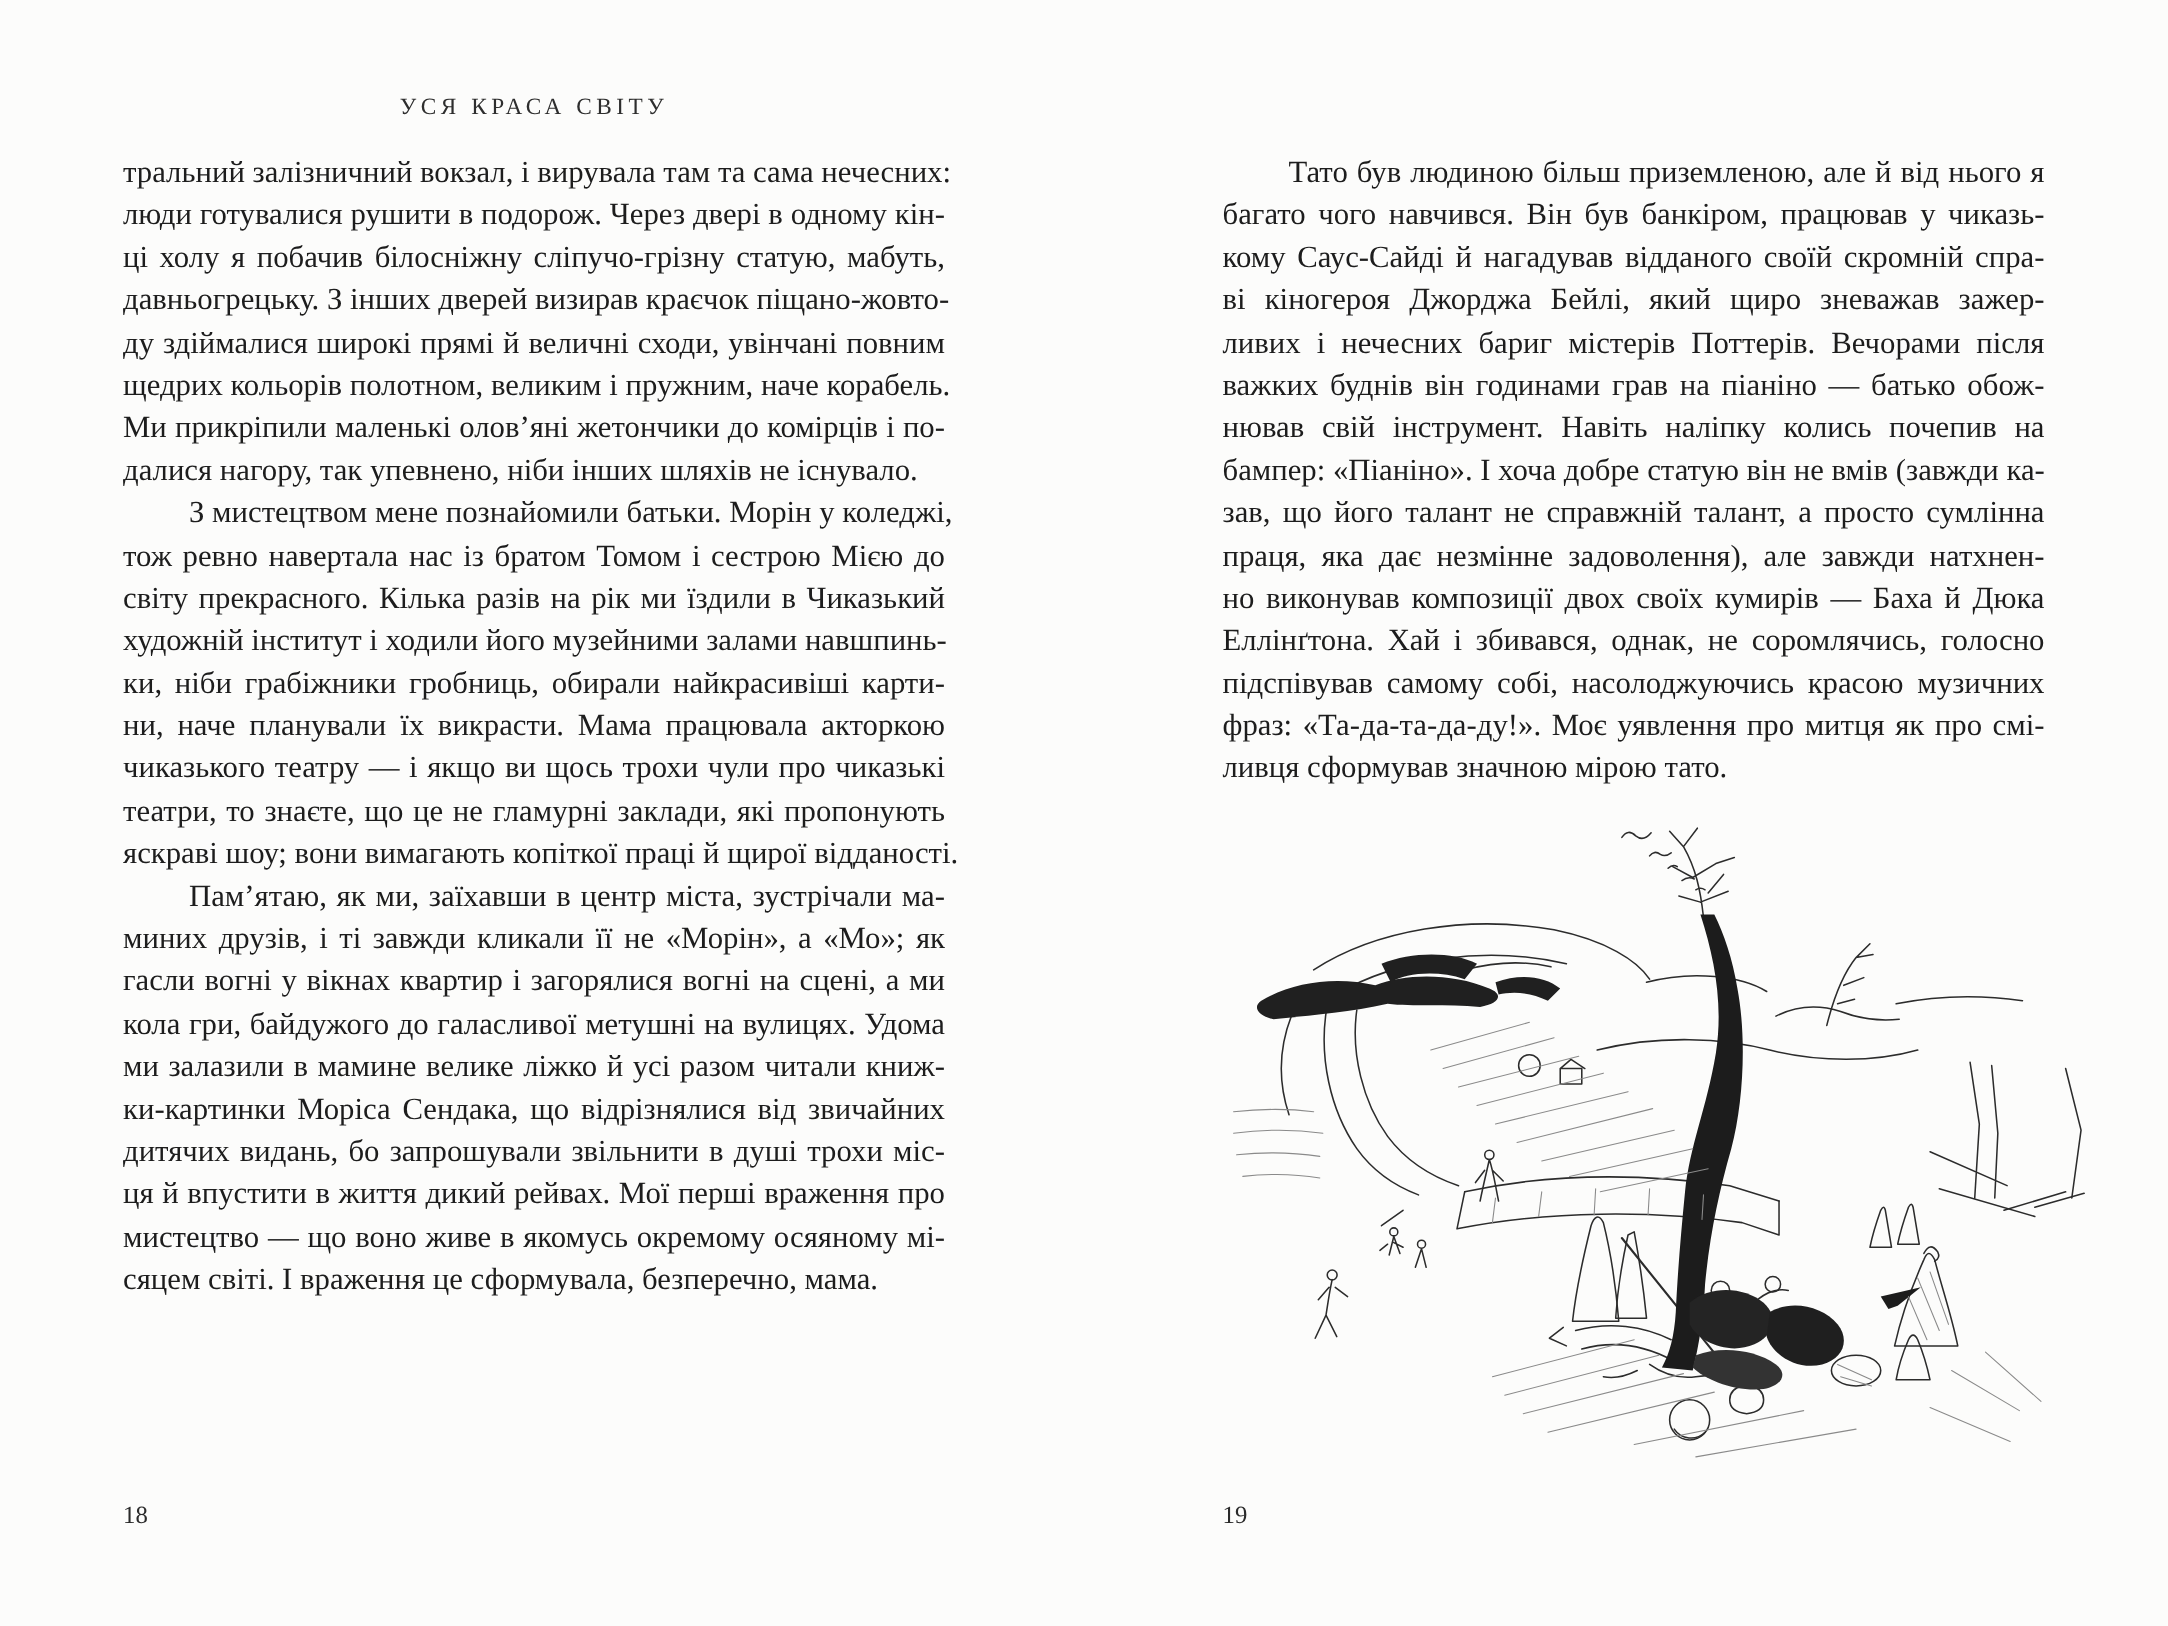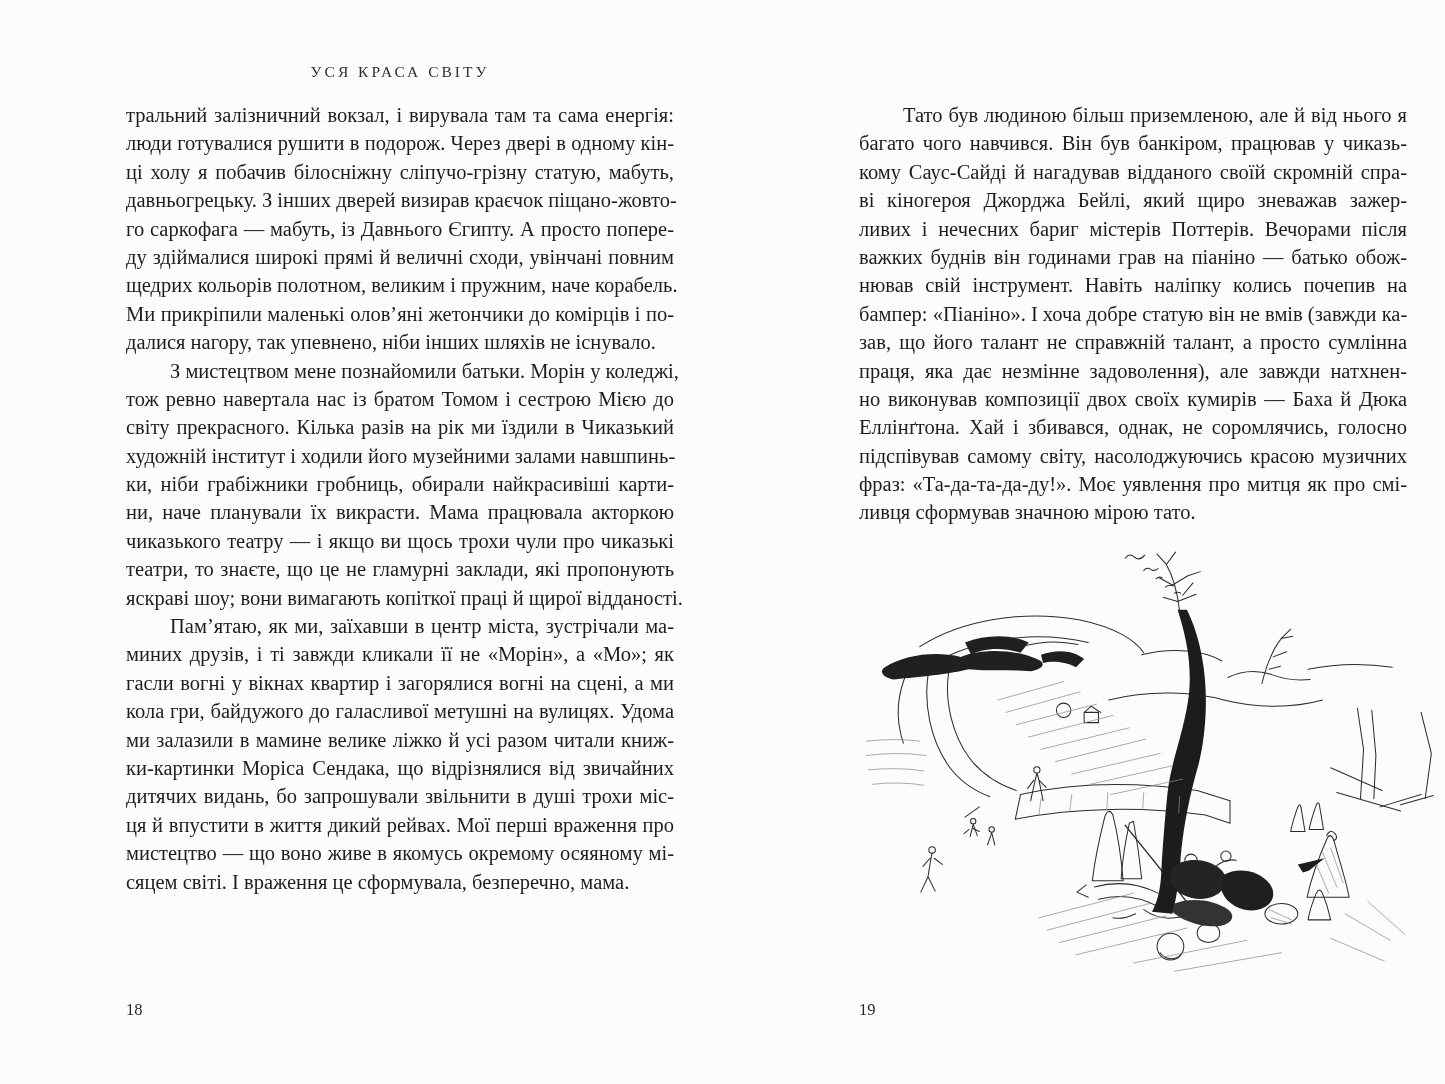--- a/index.html
+++ b/index.html
@@ -2,21 +2,21 @@
 <html><head>
 <meta charset="utf-8">
 <style>
   html,body{margin:0;padding:0;}
   body{
     width:1445px;height:1084px;position:relative;overflow:hidden;
     background:#fcfcfb;
     font-family:"Liberation Serif","DejaVu Serif",serif;
     color:#1d1d1d;
   }
-  .page-col{position:absolute;top:0;width:548px;height:1084px;margin-left:44px;}
+  .page-col{position:absolute;top:0;width:548px;height:1084px;}
   #left-page{left:82px;}
   #right-page{left:815px;}
   .running-header{
     position:absolute;top:63px;left:0;width:100%;
     text-align:center;font-size:15.5px;letter-spacing:3px;
     color:#2e2e2e;white-space:nowrap;
   }
   .body-text{position:absolute;top:101px;left:0;width:100%;}
   .line{
     font-size:20.5px;line-height:28.4px;height:28.4px;
@@ -33,25 +33,24 @@
     position:absolute;top:548px;left:5px;width:580px;height:452px;
   }
   svg{display:block;}
 </style>
 </head>
 <body>
 
 <div class="page-col" id="left-page">
   <div class="running-header">УСЯ КРАСА СВІТУ</div>
   <div class="body-text">
-      <div class="line">тральний залізничний вокзал, і вирувала там та сама енергія:</div>
+      <div class="line">тральний залізничний вокзал, і вирувала там та сама нечесних:</div>
       <div class="line">люди готувалися рушити в подорож. Через двері в одному кін-</div>
       <div class="line">ці холу я побачив білосніжну сліпучо-грізну статую, мабуть,</div>
       <div class="line">давньогрецьку. З інших дверей визирав краєчок піщано-жовто-</div>
-      <div class="line">го саркофага — мабуть, із Давнього Єгипту. А просто попере-</div>
       <div class="line">ду здіймалися широкі прямі й величні сходи, увінчані повним</div>
       <div class="line">щедрих кольорів полотном, великим і пружним, наче корабель.</div>
       <div class="line">Ми прикріпили маленькі олов’яні жетончики до комірців і по-</div>
       <div class="line last">далися нагору, так упевнено, ніби інших шляхів не існувало.</div>
       <div class="line indent">З мистецтвом мене познайомили батьки. Морін у коледжі,</div>
       <div class="line">тож ревно навертала нас із братом Томом і сестрою Мією до</div>
       <div class="line">світу прекрасного. Кілька разів на рік ми їздили в Чиказький</div>
       <div class="line">художній інститут і ходили його музейними залами навшпинь-</div>
       <div class="line">ки, ніби грабіжники гробниць, обирали найкрасивіші карти-</div>
       <div class="line">ни, наче планували їх викрасти. Мама працювала акторкою</div>
@@ -79,21 +78,21 @@
       <div class="line">кому Саус-Сайді й нагадував відданого своїй скромній спра-</div>
       <div class="line">ві кіногероя Джорджа Бейлі, який щиро зневажав зажер-</div>
       <div class="line">ливих і нечесних бариг містерів Поттерів. Вечорами після</div>
       <div class="line">важких буднів він годинами грав на піаніно — батько обож-</div>
       <div class="line">нював свій інструмент. Навіть наліпку колись почепив на</div>
       <div class="line">бампер: «Піаніно». І хоча добре статую він не вмів (завжди ка-</div>
       <div class="line">зав, що його талант не справжній талант, а просто сумлінна</div>
       <div class="line">праця, яка дає незмінне задоволення), але завжди натхнен-</div>
       <div class="line">но виконував композиції двох своїх кумирів — Баха й Дюка</div>
       <div class="line">Еллінґтона. Хай і збивався, однак, не соромлячись, голосно</div>
-      <div class="line">підспівував самому світу, насолоджуючись красою музичних</div>
+      <div class="line">підспівував самому собі, насолоджуючись красою музичних</div>
       <div class="line">фраз: «Та-да-та-да-ду!». Моє уявлення про митця як про смі-</div>
       <div class="line last">ливця сформував значною мірою тато.</div>
     </div>
 
   <div class="illustration-wrap" aria-label="Pen-and-ink sketch: windswept landscape with a dark twisted bare tree, a low stone ledge, winding road, small cloaked and resting figures gathered at the tree base, birds in the sky">
     <svg viewBox="0 0 560 440" width="580" height="452" xmlns="http://www.w3.org/2000/svg">
       <g stroke="#2c2c2c" fill="none" stroke-width="1" stroke-linecap="round" stroke-linejoin="round">
 
         <path d="M252 10 q4 -6 9 -1 q5 4 10 -2 M270 22 q3 -4 7 -1 q3 2 7 -1 M282 30 q3 -3 6 -1 M291 38 q4 -3 8 -1 M300 44 q3 -2 6 0"></path>
 

